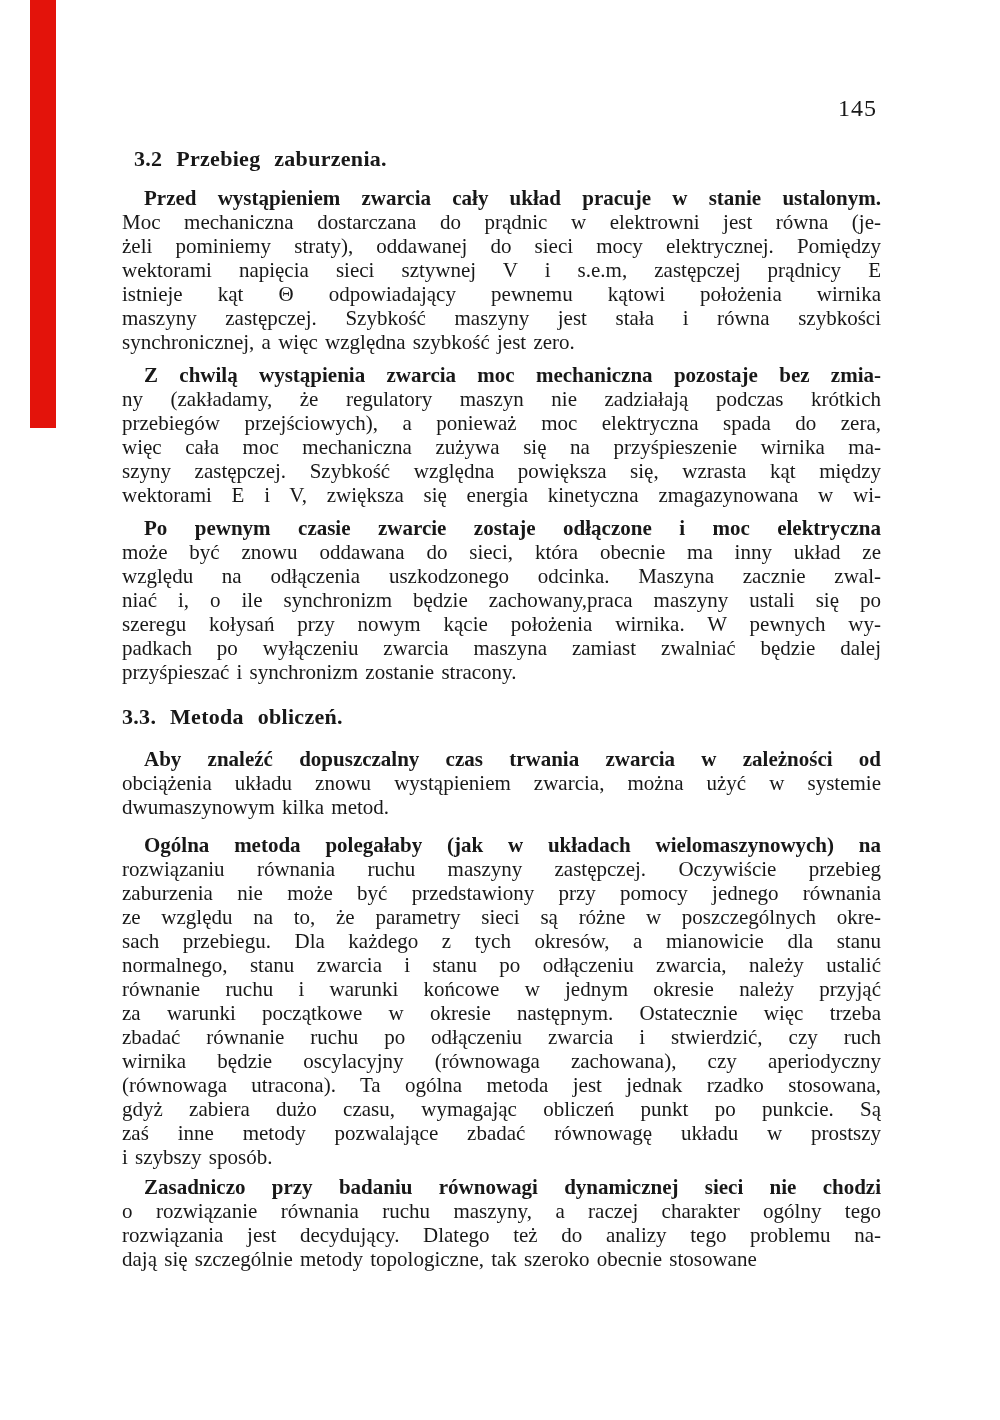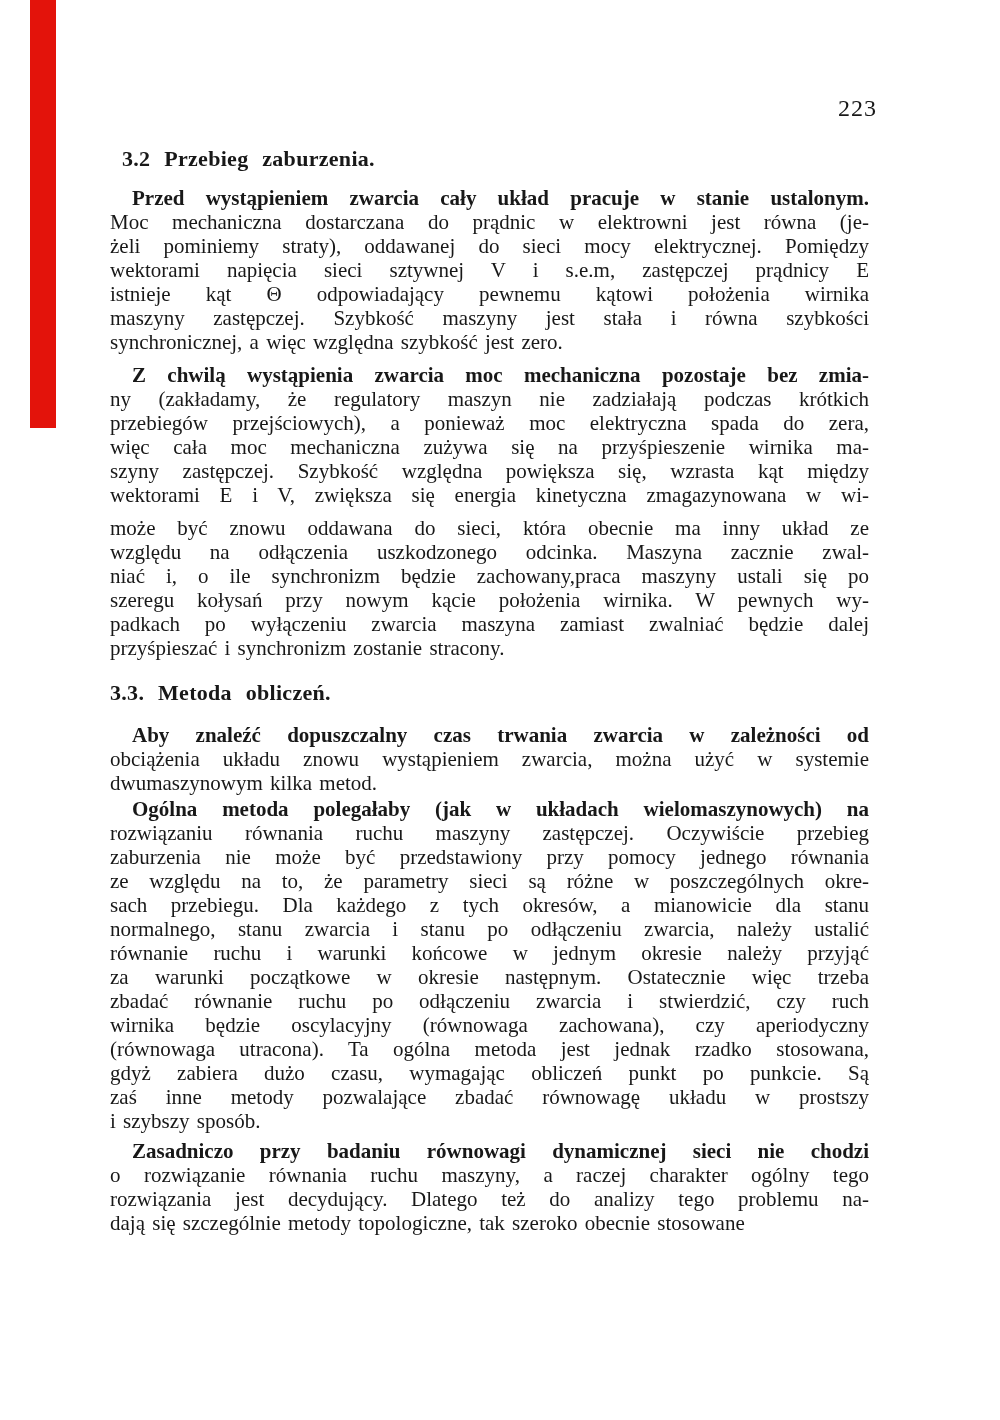--- a/index.html
+++ b/index.html
@@ -17,52 +17,52 @@
   }
   .page-number{
     position:absolute;
     left:118px;top:94px;width:759px;
     text-align:right;
     font-size:24px;line-height:28px;
     letter-spacing:1px;
   }
   .content{
     position:absolute;
-    left:110px;top:146px;width:759px;
+    left:122px;top:146px;width:759px;
   }
   .heading{
     font-weight:bold;
     font-size:22px;line-height:26px;
     word-spacing:8px;
     letter-spacing:0.3px;
   }
   .heading.h-32{margin:0 0 14px 12px;}
   .heading.h-33{margin:0 0 17px 0;}
   .para{font-size:21px;word-spacing:2px;}
   .para .line{
     line-height:24px;height:24px;
     text-align:justify;text-align-last:justify;
     overflow:hidden;
   }
   .para .line.first{text-indent:22px;font-weight:bold;}
   .para .line.last{text-align-last:left;}
   .p-1,.p-2{margin-bottom:9px;}
   .p-3{margin-bottom:20px;}
-  .p-4{margin-bottom:2px;}
+  .p-4{margin-bottom:14px;}
   .p-5{margin-bottom:6px;}
   .p-6{margin-bottom:0;}
 </style>
 </head>
 <body>
 
 <div class="page">
 
   <div class="red-stripe" style="background: rgb(227, 19, 11);"></div>
 
-  <div class="page-number">223</div>
+  <div class="page-number">145</div>
 
   <div class="content">
 
     <div class="heading h-32">3.2 Przebieg zaburzenia.</div>
 
     <div class="para p-1">
         <div class="line first">Przed wystąpieniem zwarcia cały układ pracuje w stanie ustalonym.</div>
         <div class="line">Moc mechaniczna dostarczana do prądnic w elektrowni jest równa (je-</div>
         <div class="line">żeli pominiemy straty), oddawanej do sieci mocy elektrycznej. Pomiędzy</div>
         <div class="line">wektorami napięcia sieci sztywnej V i s.e.m, zastępczej prądnicy E</div>
@@ -74,20 +74,21 @@
     <div class="para p-2">
         <div class="line first">Z chwilą wystąpienia zwarcia moc mechaniczna pozostaje bez zmia-</div>
         <div class="line">ny (zakładamy, że regulatory maszyn nie zadziałają podczas krótkich</div>
         <div class="line">przebiegów przejściowych), a ponieważ moc elektryczna spada do zera,</div>
         <div class="line">więc cała moc mechaniczna zużywa się na przyśpieszenie wirnika ma-</div>
         <div class="line">szyny zastępczej. Szybkość względna powiększa się, wzrasta kąt między</div>
         <div class="line">wektorami E i V, zwiększa się energia kinetyczna zmagazynowana w wi-</div>
       </div>
 
     <div class="para p-3">
+        <div class="line first">Po pewnym czasie zwarcie zostaje odłączone i moc elektryczna</div>
         <div class="line">może być znowu oddawana do sieci, która obecnie ma inny układ ze</div>
         <div class="line">względu na odłączenia uszkodzonego odcinka. Maszyna zacznie zwal-</div>
         <div class="line">niać i, o ile synchronizm będzie zachowany,praca maszyny ustali się po</div>
         <div class="line">szeregu kołysań przy nowym kącie położenia wirnika. W pewnych wy-</div>
         <div class="line">padkach po wyłączeniu zwarcia maszyna zamiast zwalniać będzie dalej</div>
         <div class="line last">przyśpieszać i synchronizm zostanie stracony.</div>
       </div>
 
     <div class="heading h-33">3.3. Metoda obliczeń.</div>
 

